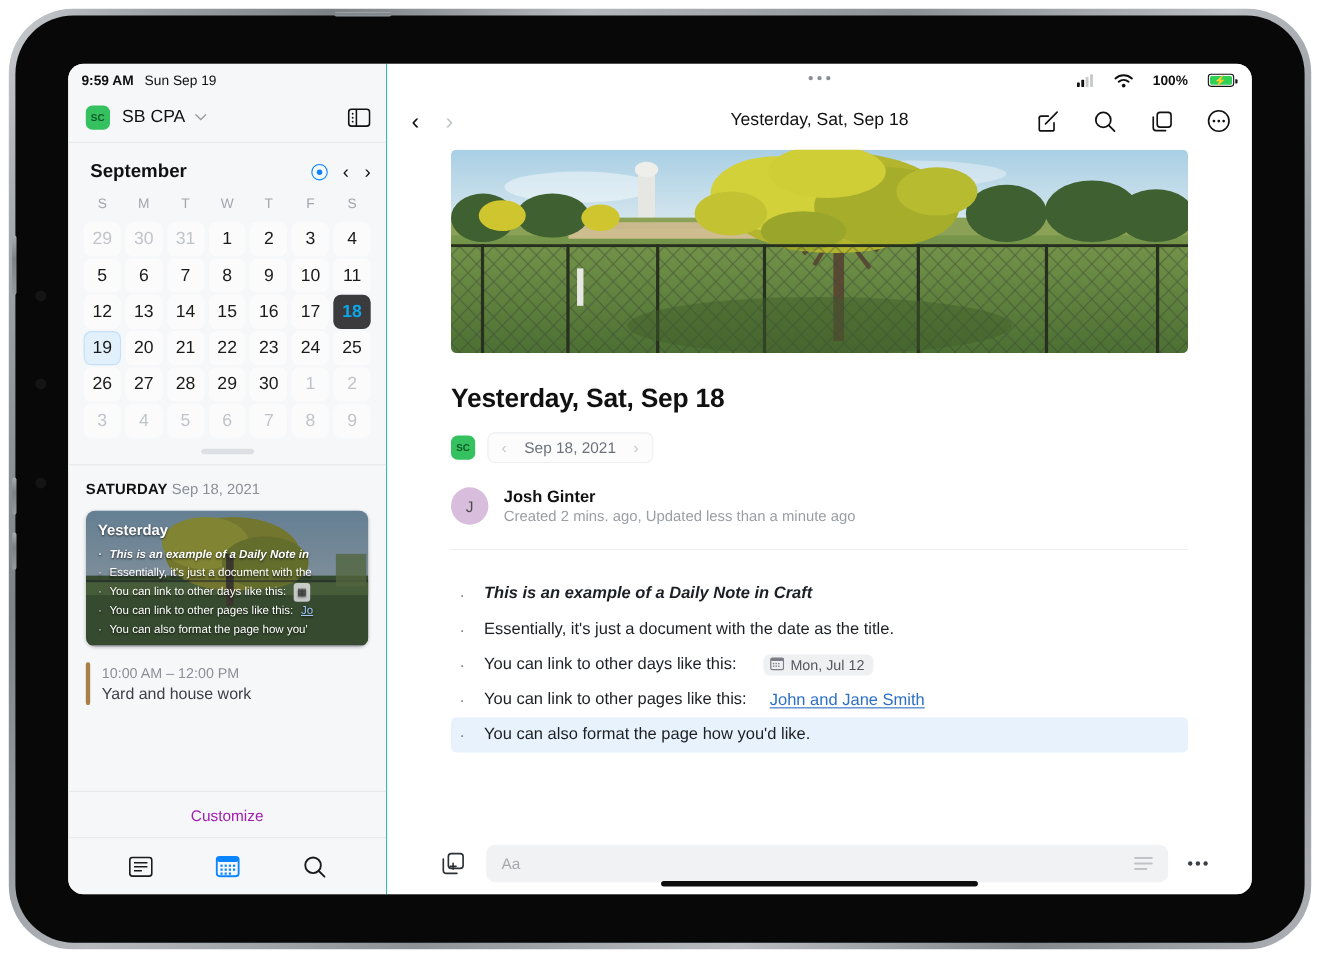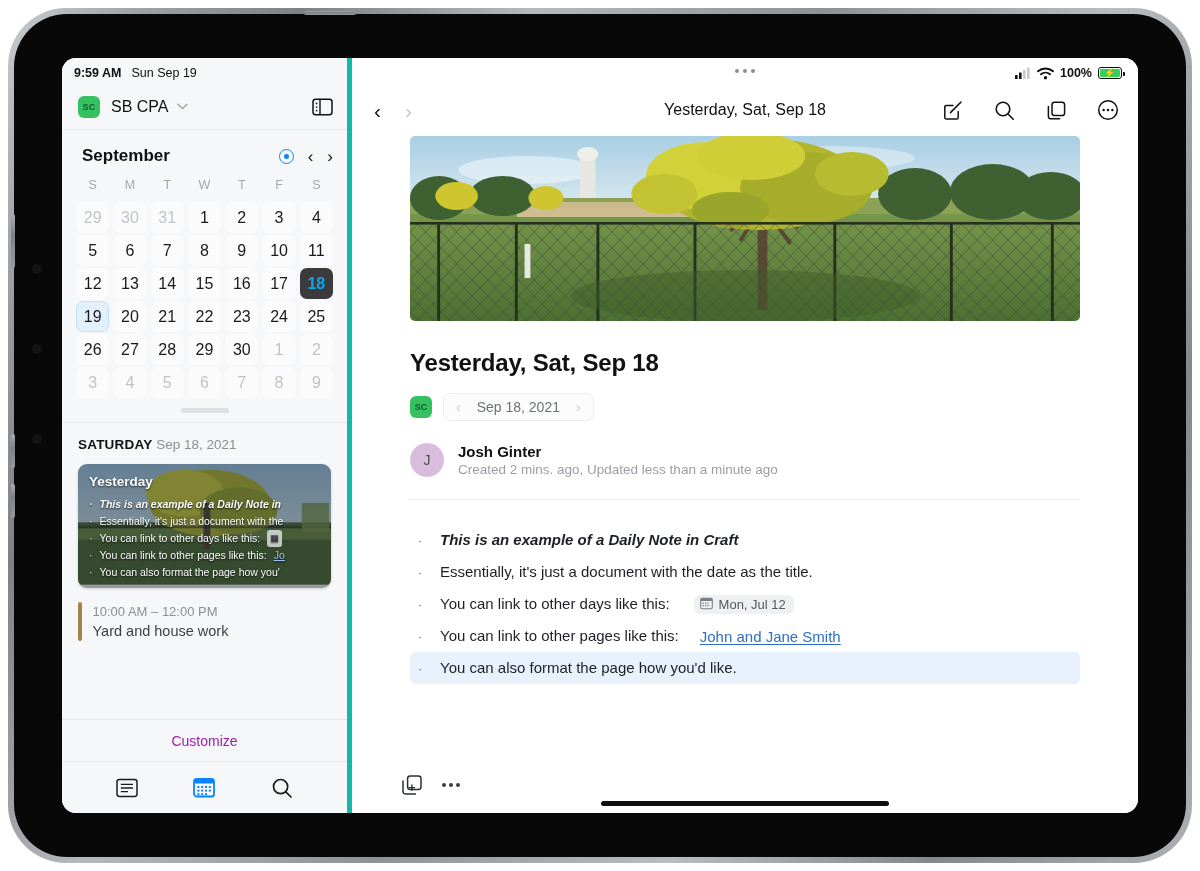--- a/index.html
+++ b/index.html
@@ -47,21 +47,21 @@
 
   .cam-dot {
     position: absolute; left: 18px; width: 10px; height: 10px;
     border-radius: 50%; background: #141414;
   }
 
   
   #sidebar {
     width: 290px; height: 100%;
     background: #f6f7f9;
-    border-right: 5px solid #14b8a6;
+    border-right: 1px solid #14b8a6;
     display: flex; flex-direction: column;
     flex: 0 0 290px;
     position: relative;
   }
   #status-bar {
     height: 26px;
     display: flex; align-items: center;
     padding: 4px 0 0 12px;
     font-size: 12.5px; font-weight: 600; color: #101010;
     gap: 10px;
@@ -189,21 +189,21 @@
   }
   #main-status {
     height: 26px; display: flex; align-items: center;
     padding: 4px 16px 0 0; position: relative;
   }
   #multitask-dots {
     position: absolute; left: 50%; transform: translateX(-50%);
     display: flex; gap: 4px; top: 11px;
   }
   #multitask-dots span { width: 4px; height: 4px; border-radius: 50%; background: #8b8f95; }
-  #status-right { margin-left: auto; display: flex; align-items: center; gap: 6px; }
+  #status-right { margin-left: auto; display: flex; align-items: center; gap: 18px; }
   #batt-pct { font-size: 12.5px; font-weight: 600; color: #101010; }
   #batt-shell {
     width: 24px; height: 12px; border-radius: 3px;
     border: 1.3px solid #101010; position: relative;
     display: flex; align-items: center; padding: 1px;
   }
   #batt-shell:after {
     content:''; position:absolute; right:-3.5px; top:3.5px;
     width: 2px; height: 4px; background: #101010; border-radius: 0 1px 1px 0;
   }
@@ -709,20 +709,28 @@
 
         <div id="bottom-bar">
           <div id="insert-icon">
             <svg width="22" height="22" viewBox="0 0 22 22">
               <rect x="6.6" y="2" width="13.4" height="13.4" rx="2.6" fill="none" stroke="#2b2f34" stroke-width="1.5"></rect>
               <path d="M14.4 20 H4.6 A2.6 2.6 0 0 1 2 17.4 V7" fill="none" stroke="#2b2f34" stroke-width="1.5" stroke-linecap="round"></path>
               <line x1="8.2" y1="13.6" x2="13.6" y2="13.6" stroke="#2b2f34" stroke-width="1.4" stroke-linecap="round"></line>
               <line x1="10.9" y1="10.9" x2="10.9" y2="16.3" stroke="#2b2f34" stroke-width="1.4" stroke-linecap="round"></line>
             </svg>
           </div>
+          <div id="format-field">
+            <span id="format-placeholder">Aa</span>
+            <span id="format-lines">
+                <i></i>
+                <i></i>
+                <i></i>
+              </span>
+          </div>
           <div id="more-dots">
             <span></span>
               <span></span>
               <span></span>
           </div>
         </div>
 
         <div id="home-indicator"></div>
       </section>
 

